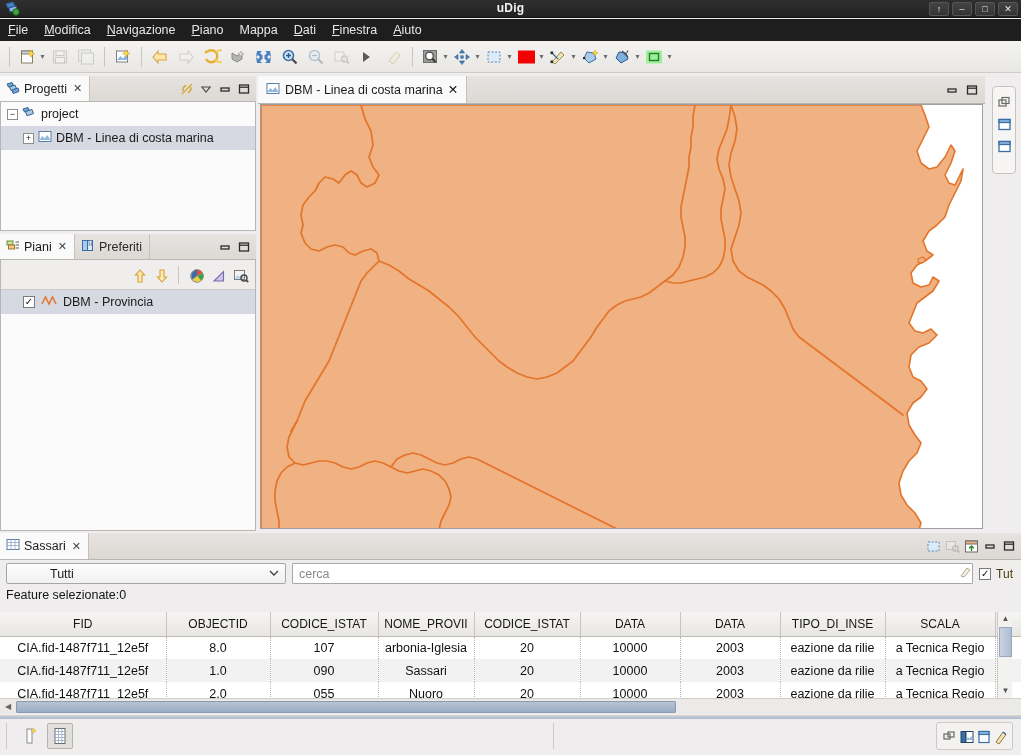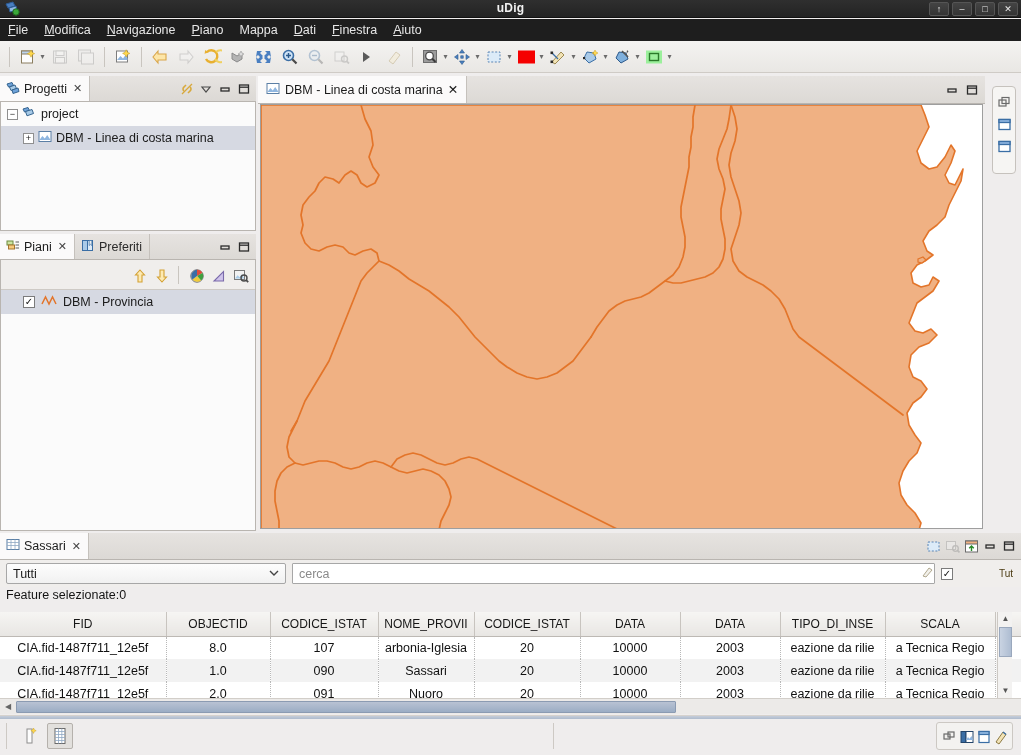--- a/index.html
+++ b/index.html
@@ -156,28 +156,28 @@
   .tv-filterbar {
     position:absolute; left:0; top:27px; width:1021px; height:27px;
     background:#f0eeec; display:flex; align-items:center; padding:0 6px; gap:6px;
   }
   .combo {
     width:280px; height:21px; border:1px solid #a7a7a7; border-radius:2px;
     background:linear-gradient(#fdfdfd,#f1f1f1);
     display:flex; align-items:center; padding:0 4px 0 6px;
     font-size:12.5px; cursor:default;
   }
-  .combo .cval { flex:1; }
+  .combo .cval { flex:1;margin-left:37px; }
   .searchbox {
     flex:1; height:21px; border:1px solid #a7a7a7; border-radius:1px; background:#fff;
     display:flex; align-items:center; padding:0 0 0 6px;
     font-size:12.5px; color:#8a8a8a;
   }
   .tut-wrap { display:flex; align-items:center; gap:5px; padding-right:2px; }
-  .tut-label { font-size:10px; color:#4b3b12;margin-left:41px; }
+  .tut-label { font-size:12px; color:#4b3b12; }
   .selinfo {
     position:absolute; left:6px; top:55px; font-size:12.5px; color:#141414;
   }
   .grid-wrap {
     position:absolute; left:0; top:612px; width:1021px; height:86px;
     background:#fff; overflow:hidden;
   }
   table.grid { border-collapse:collapse; table-layout:fixed; width:1090px; }
   table.grid th {
     height:24px; font-size:12px; font-weight:normal; color:#161616;
@@ -846,21 +846,21 @@
           <td>20</td>
           <td>10000</td>
           <td>2003</td>
           <td>eazione da rilie</td>
           <td>a Tecnica Regio</td>
           <td></td>
         </tr>
         <tr>
           <td class="clip-left">CIA.fid-1487f711_12e5f</td>
           <td>2.0</td>
-          <td>091</td>
+          <td>055</td>
           <td>Nuoro</td>
           <td>20</td>
           <td>10000</td>
           <td>2003</td>
           <td>eazione da rilie</td>
           <td>a Tecnica Regio</td>
           <td></td>
         </tr>
       </tbody>
     </table>

